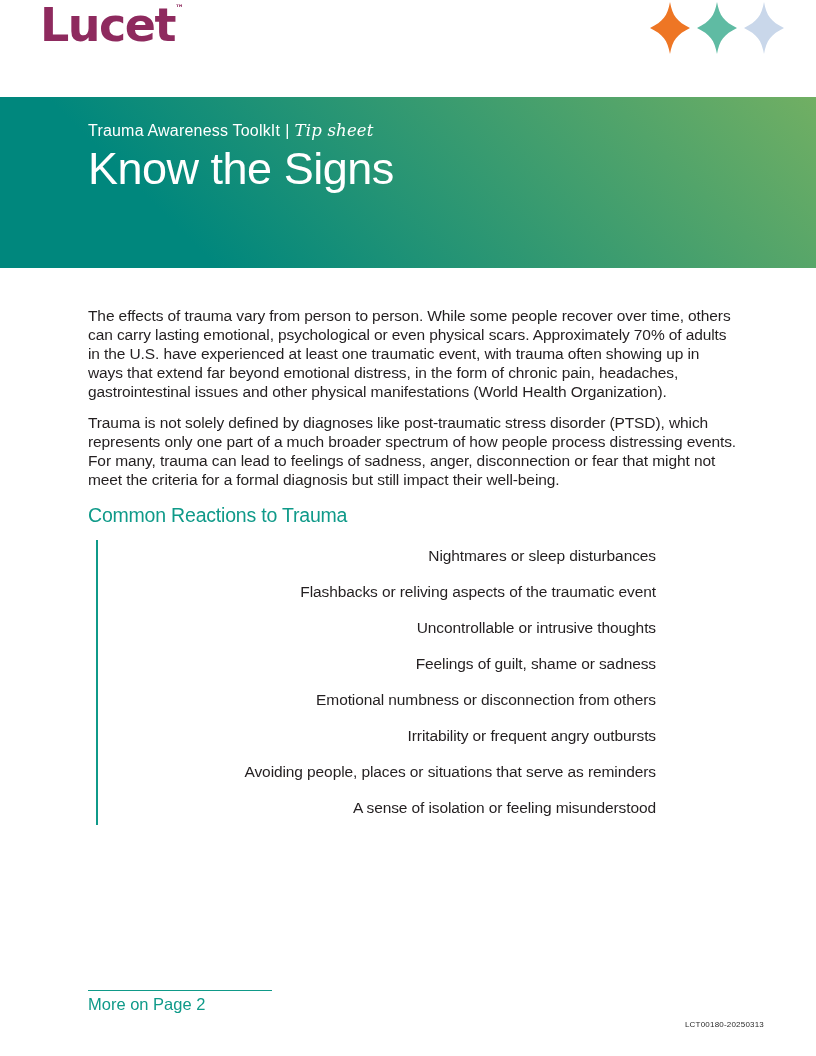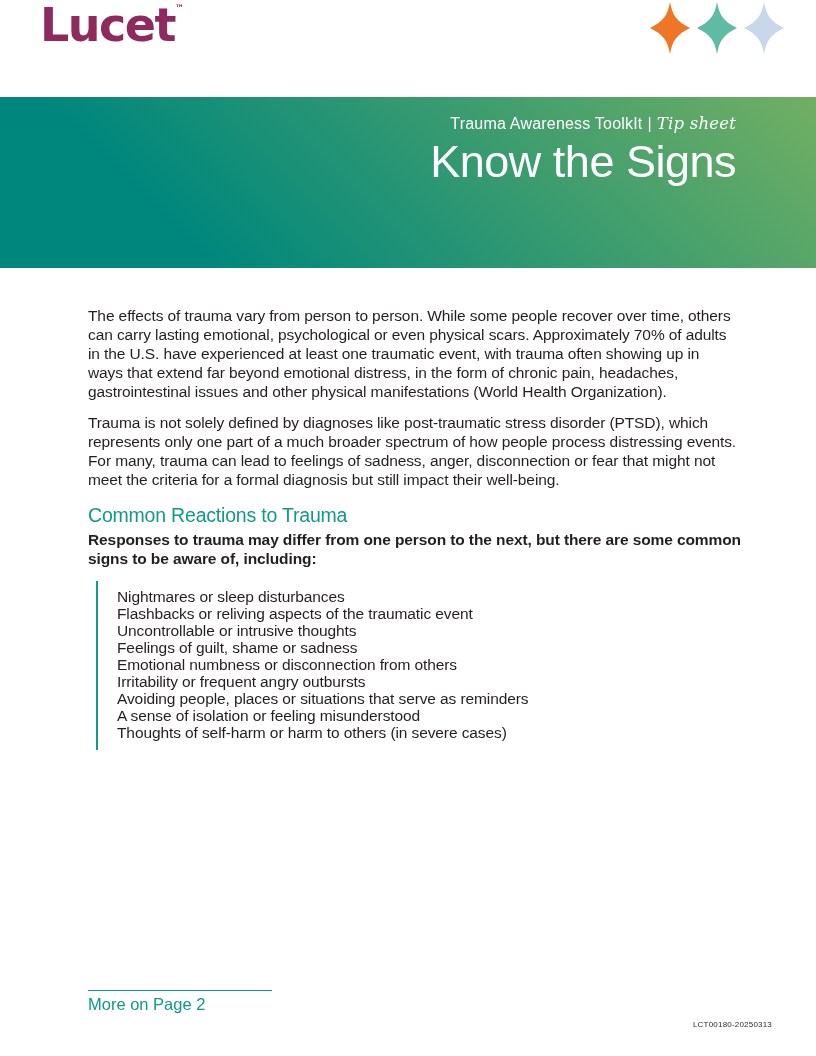--- a/index.html
+++ b/index.html
@@ -37,23 +37,22 @@
     letter-spacing: 0;
     vertical-align: 30px;
   }
   .sparkles { display: flex; align-items: flex-start; gap: 7px; padding-top: 2px; }
   .sparkles svg { display: block; }
 
   
   .banner {
     height: 171px;
     width: 816px;
-    padding: 17px 80px 0 88px;
+    padding: 24px 80px 0 88px;
     color: #ffffff;
-    text-align: right;
   }
   .eyebrow {
     font-size: 16px;
     letter-spacing: 0.2px;
     color: #ffffff;
   }
   .eyebrow .tip-sheet {
     font-family: "DejaVu Serif", "Liberation Serif", serif;
     font-style: italic;
     font-size: 16.5px;
@@ -100,28 +99,29 @@
     line-height: 19px;
     font-weight: bold;
     letter-spacing: -0.1px;
     color: var(--text-dark, #231F20);
   }
   .reaction-list {
     margin: 13px 0 0 8px;
     border-left: 2px solid var(--accent-teal, #0F9A89);
     padding: 7px 0 9px 19px;
     width: 560px;
+    text-align: right;
   }
   .list-item {
     font-size: 15.5px;
     line-height: 17px;
     letter-spacing: -0.1px;
     color: var(--text-dark, #231F20);
   }
-  .list-item + .list-item { }
+  .list-item + .list-item { margin-top: 19px; }
 
   
   .more-divider {
     position: absolute;
     left: 88px;
     top: 990px;
     width: 184px;
     border: none;
     border-top: 1px solid var(--accent-teal, #0F9A89);
   }
@@ -129,21 +129,21 @@
     position: absolute;
     left: 88px;
     top: 995px;
     font-size: 16.5px;
     color: var(--accent-teal, #0F9A89);
     text-decoration: none;
     cursor: pointer;
   }
   .doc-code {
     position: absolute;
-    right: 44px;
+    right: 52px;
     top: 1020px;
     font-size: 8px;
     letter-spacing: 0.2px;
     color: #2b2b2b;
   }
 </style>
 </head>
 <body>
 
 <div class="page">
@@ -168,32 +168,30 @@
       <span>Trauma Awareness ToolkIt</span><span class="sep">|</span><span class="tip-sheet">Tip sheet</span>
     </div>
     <div class="title-line2">Know the Signs</div>
   </div>
 
   <div class="main">
     <p>The effects of trauma vary from person to person. While some people recover over time, others can carry lasting emotional, psychological or even physical scars. Approximately 70% of adults in the U.S. have experienced at least one traumatic event, with trauma often showing up in ways that extend far beyond emotional distress, in the form of chronic pain, headaches, gastrointestinal issues and other physical manifestations (World Health Organization).</p>
     <p>Trauma is not solely defined by diagnoses like post-traumatic stress disorder (PTSD), which represents only one part of a much broader spectrum of how people process distressing events. For many, trauma can lead to feelings of sadness, anger, disconnection or fear that might not meet the criteria for a formal diagnosis but still impact their well-being.</p>
 
     <div class="section-heading">Common Reactions to Trauma</div>
-    <div class="section-intro">Responses to trauma may differ from one person to the next, but there are some common signs to be aware of, including:</div>
 
     <div class="reaction-list">
       <div class="list-item">Nightmares or sleep disturbances</div>
       <div class="list-item">Flashbacks or reliving aspects of the traumatic event</div>
       <div class="list-item">Uncontrollable or intrusive thoughts</div>
       <div class="list-item">Feelings of guilt, shame or sadness</div>
       <div class="list-item">Emotional numbness or disconnection from others</div>
       <div class="list-item">Irritability or frequent angry outbursts</div>
       <div class="list-item">Avoiding people, places or situations that serve as reminders</div>
       <div class="list-item">A sense of isolation or feeling misunderstood</div>
-      <div class="list-item">Thoughts of self-harm or harm to others (in severe cases)</div>
     </div>
   </div>
 
   <hr class="more-divider">
   <a class="more-link">More on Page 2</a>
   <div class="doc-code">LCT00180-20250313</div>
 
 </div>
 
 </body></html>

